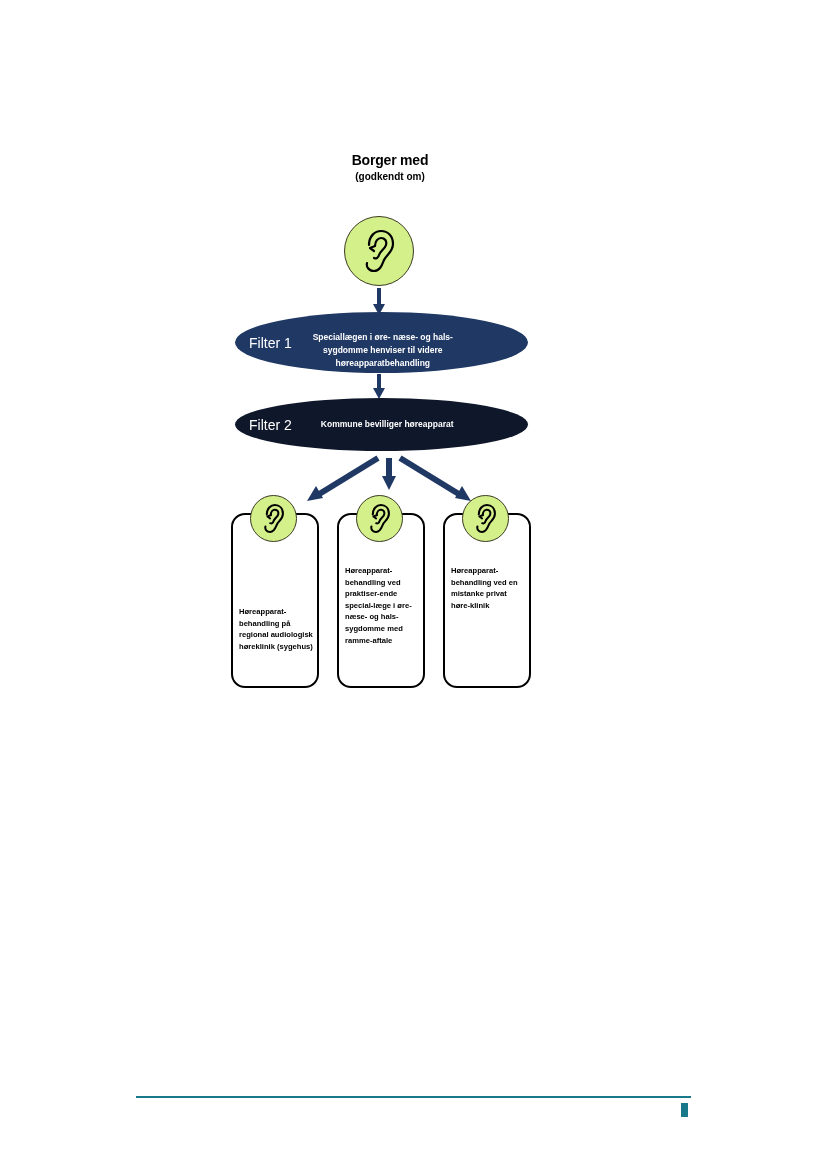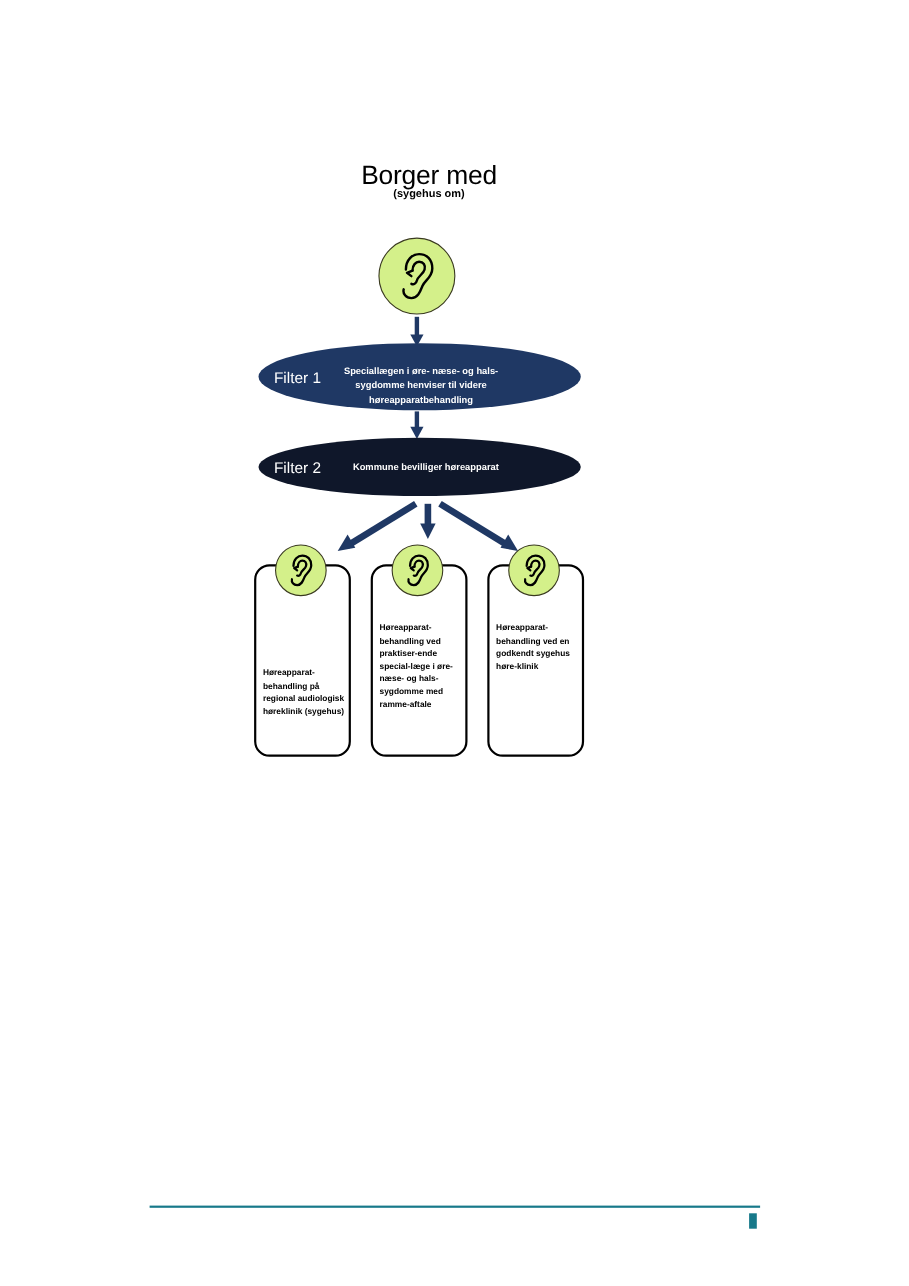--- a/index.html
+++ b/index.html
@@ -24,22 +24,22 @@
   
   .heading {
     position: absolute;
     left: 285px;
     top: 150px;
     width: 210px;
     text-align: center;
     color: #000000;
   }
   .heading .line1 {
-    font-size: 24px;
-    font-weight: normal;
+    font-size: 14px;
+    font-weight: bold;
     letter-spacing: -0.2px;
     line-height: 20px;
   }
   .heading .line2 {
     font-size: 10px;
     font-weight: bold;
     line-height: 14px;
   }
   .heading .line3 {
     font-size: 18px;
@@ -169,21 +169,21 @@
     background: #17798a;
   }
 </style>
 </head>
 <body>
 
 <div id="page">
 
   <div class="heading">
     <div class="line1">Borger med</div>
-    <div class="line2">(sygehus om)</div>
+    <div class="line2">(godkendt om)</div>
   </div>
 
   <div class="ear-badge ear-top">
     <svg width="40" height="46" viewBox="0 0 40 46" fill="none" stroke="#000000" stroke-width="2.2" stroke-linecap="round" stroke-linejoin="round">
       <path d="M10 17 C10 8, 16 3, 22 3 C29 3, 34 8, 34 16 C34 24, 27 27, 25 32 C23 37, 21 43, 15 43 C10 43, 7 39, 8 35"></path>
       <path d="M16 18 C16 13, 19 10, 22 10 C26 10, 28 13, 27 17 C26 21, 21 23, 20 27 C19.3 30, 17 31, 15 30"></path>
       <path d="M16 18 L11 20 L15 23"></path>
     </svg>
   </div>
 
@@ -233,21 +233,21 @@
   <div class="opt-text" style="left:345px; top:565px;">Høreapparat-behandling ved praktiser-ende special-læge i øre-næse- og hals-sygdomme med ramme-aftale</div>
   <div class="ear-badge ear-b2">
     <svg width="27" height="31" viewBox="0 0 40 46" fill="none" stroke="#000000" stroke-width="3" stroke-linecap="round" stroke-linejoin="round">
       <path d="M10 17 C10 8, 16 3, 22 3 C29 3, 34 8, 34 16 C34 24, 27 27, 25 32 C23 37, 21 43, 15 43 C10 43, 7 39, 8 35"></path>
       <path d="M16 18 C16 13, 19 10, 22 10 C26 10, 28 13, 27 17 C26 21, 21 23, 20 27 C19.3 30, 17 31, 15 30"></path>
       <path d="M16 18 L11 20 L15 23"></path>
     </svg>
   </div>
 
   <div class="opt-box box3"></div>
-  <div class="opt-text" style="left:451px; top:565px;">Høreapparat-behandling ved en godkendt sygehus høre-klinik</div>
+  <div class="opt-text" style="left:451px; top:565px;">Høreapparat-behandling ved en mistanke privat høre-klinik</div>
   <div class="ear-badge ear-b3">
     <svg width="27" height="31" viewBox="0 0 40 46" fill="none" stroke="#000000" stroke-width="3" stroke-linecap="round" stroke-linejoin="round">
       <path d="M10 17 C10 8, 16 3, 22 3 C29 3, 34 8, 34 16 C34 24, 27 27, 25 32 C23 37, 21 43, 15 43 C10 43, 7 39, 8 35"></path>
       <path d="M16 18 C16 13, 19 10, 22 10 C26 10, 28 13, 27 17 C26 21, 21 23, 20 27 C19.3 30, 17 31, 15 30"></path>
       <path d="M16 18 L11 20 L15 23"></path>
     </svg>
   </div>
 
   <div class="footer-rule"></div>
   <div class="footer-mark"></div>

